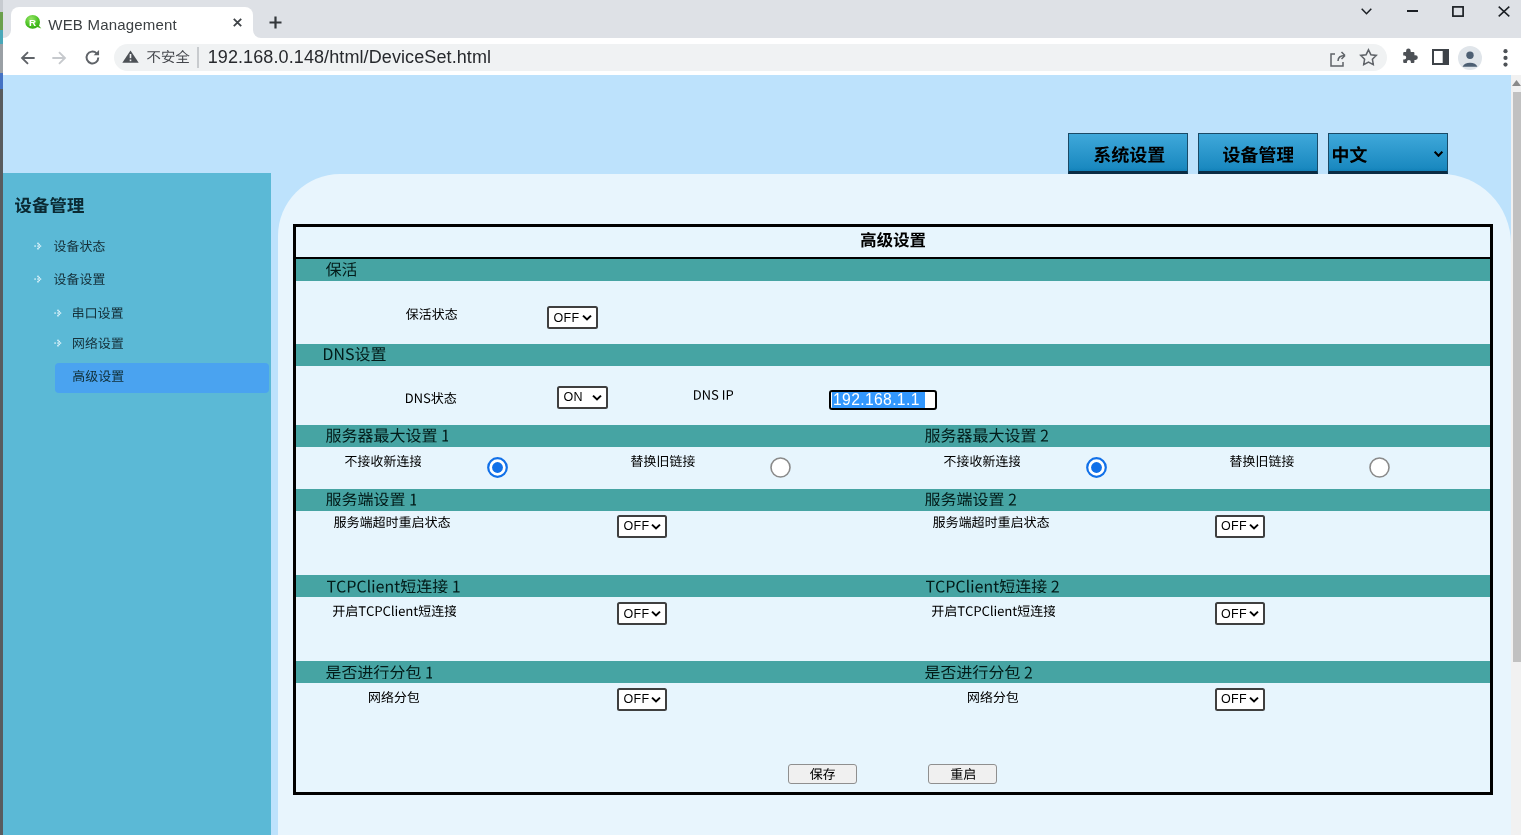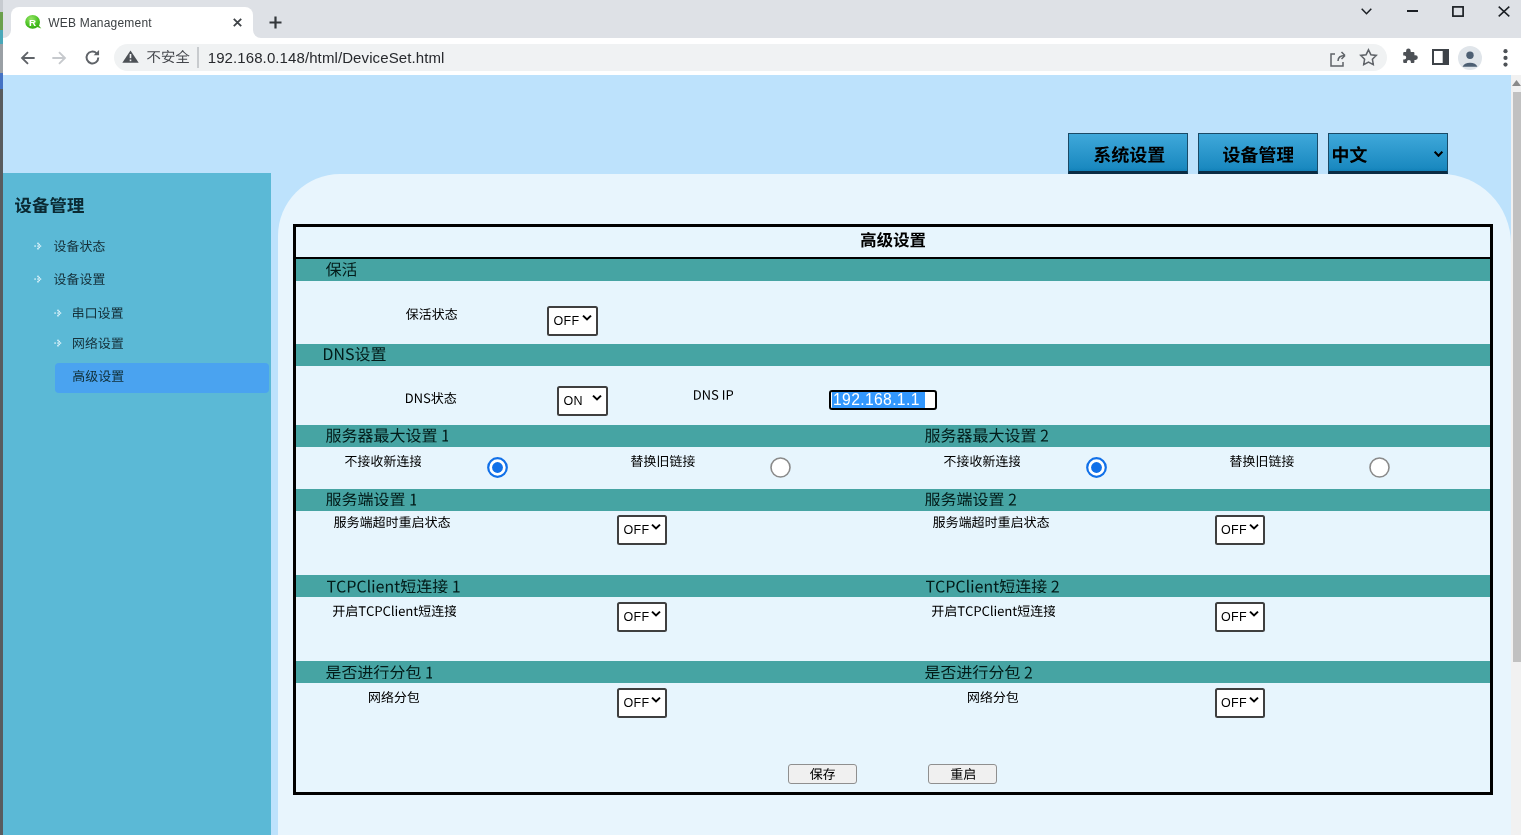--- a/index.html
+++ b/index.html
@@ -1,18 +1,18 @@
 <!DOCTYPE html>
 <html><head><meta charset="utf-8"><style>
 *{margin:0;padding:0;box-sizing:border-box}
 html,body{width:1521px;height:835px;overflow:hidden;font-family:"Liberation Sans",sans-serif}
 .abs{position:absolute}
 #stage{position:relative;width:1521px;height:835px;background:#fff}
 .teal{position:absolute;left:296px;width:1194px;height:22px;background:#46a4a3}
-.hsel{position:absolute;width:51px;height:30px;background:#fff;border:2px solid #3f3f3f;border-radius:2.5px;font:12.5px "Liberation Sans",sans-serif;color:#000;display:flex;align-items:center;padding-left:4.5px;letter-spacing:.3px}
+.hsel{position:absolute;width:51px;height:23px;background:#fff;border:2px solid #3f3f3f;border-radius:2.5px;font:12.5px "Liberation Sans",sans-serif;color:#000;display:flex;align-items:center;padding-left:4.5px;letter-spacing:.3px}
 .hsel svg{position:absolute;right:4px;top:5px}
 .grad{position:absolute;width:119.5px;height:41.8px;background:linear-gradient(#3fa8da,#1a89c0 92%,#1180b8);border:1px solid #1a4a66;border-bottom:3px solid #0a2c44;top:132.5px}
 .rad{position:absolute;width:21px;height:21px;top:457px}
 .blt{position:absolute}
 </style></head><body>
 <div id="stage">
 
 <div class="abs" style="left:0;top:0;width:1521px;height:38px;background:#dee1e6"></div>
 <div class="abs" style="left:11px;top:7px;width:242px;height:31px;background:#fff;border-radius:8px 8px 0 0"></div>
     <svg class="abs" style="left:3px;top:30px" width="8" height="8" viewBox="0 0 8 8">
@@ -26,21 +26,21 @@
         <radialGradient id="fg" cx="40%" cy="28%" r="80%">
           <stop offset="0%" stop-color="#97e468"></stop>
           <stop offset="55%" stop-color="#52c62a"></stop>
           <stop offset="100%" stop-color="#2ea50e"></stop>
         </radialGradient>
       </defs>
       <ellipse cx="7.6" cy="6.9" rx="7.4" ry="6.8" fill="url(#fg)"></ellipse>
       <path d="M11.5 11.8 L16.3 13.6 L13 9.6 Z" fill="#3eb314"></path>
       <text x="7.6" y="10.6" font-size="9.8" font-weight="bold" text-anchor="middle" fill="#fff" font-family="Liberation Sans">R</text>
     </svg>
-<div class="abs" style="left:48.3px;top:16px;font-size:12px;color:#3c4043;letter-spacing:.2px">WEB Management</div>
+<div class="abs" style="left:48.3px;top:16px;font-size:15px;color:#3c4043;letter-spacing:.2px">WEB Management</div>
 <svg class="abs" style="left:232.6px;top:17.7px" width="9" height="9" viewBox="0 0 9 9" stroke="#3f4347" stroke-width="1.8">
       <path d="M0.8 0.8 L8.2 8.2 M8.2 0.8 L0.8 8.2"></path>
     </svg>
 <svg class="abs" style="left:268.7px;top:15.8px" width="13" height="13" viewBox="0 0 13 13" stroke="#33373b" stroke-width="2.2">
       <path d="M6.5 0.5 V12.5 M0.5 6.5 H12.5"></path>
     </svg>
 <svg class="abs" style="left:1360.5px;top:7.5px" width="11" height="7" viewBox="0 0 11 7" fill="none" stroke="#1b1f24" stroke-width="1.5">
       <path d="M0.7 0.7 L5.5 5.7 L10.3 0.7"></path>
     </svg>
 <div class="abs" style="left:1407px;top:10.4px;width:10.5px;height:1.7px;background:#1b1f24"></div>
@@ -62,21 +62,21 @@
       <path d="M16 9.5 a6.6 6.6 0 1 1 -1.9 -4.65" fill="none" stroke="#5f6368" stroke-width="2.2"></path>
       <path d="M16.8 1.1 v6 h-6 Z" fill="#5f6368"></path>
     </svg>
 <div class="abs" style="left:114.4px;top:44px;width:1272.6px;height:27px;border-radius:13.5px;background:#f0f2f3"></div>
 <svg class="abs" style="left:122.3px;top:49.5px" width="17" height="13" viewBox="0 0 17 13">
       <path d="M8.5 0.5 L16.7 12.7 H0.3 Z" fill="#4d5156"></path>
       <rect x="7.7" y="4" width="1.6" height="4.2" fill="#f0f2f3"></rect>
       <rect x="7.7" y="9.5" width="1.6" height="1.7" fill="#f0f2f3"></rect>
     </svg>
 <div class="abs" style="left:197.2px;top:46.5px;width:1.5px;height:21px;background:#c8cbce"></div>
-<div class="abs" style="left:207.7px;top:49.5px;font-size:15px;line-height:15px;color:#27292d;letter-spacing:.1px">192.168.0.148/html/DeviceSet.html</div>
+<div class="abs" style="left:207.7px;top:49.5px;font-size:18px;line-height:15px;color:#27292d;letter-spacing:.1px">192.168.0.148/html/DeviceSet.html</div>
 <svg class="abs" style="left:1328.5px;top:49px" width="19" height="19" viewBox="0 0 19 19" fill="none" stroke="#5f6368" stroke-width="1.5">
       <path d="M6 5 H2 V17 H14 V13"></path>
       <path d="M9 12 C9 8 11 6.5 16 6.5 M16 6.5 L12.5 3 M16 6.5 L12.5 10"></path>
     </svg>
 <svg class="abs" style="left:1359px;top:48px" width="19" height="19" viewBox="0 0 19 19" fill="none" stroke="#5f6368" stroke-width="1.5">
       <path d="M9.5 1.8 L11.9 6.7 L17.3 7.4 L13.4 11.2 L14.3 16.6 L9.5 14 L4.7 16.6 L5.6 11.2 L1.7 7.4 L7.1 6.7 Z"></path>
     </svg>
 <svg class="abs" style="left:1400px;top:47px" width="18" height="18" viewBox="0 0 18 18" fill="#4d5156">
       <path d="M3.2 6 a1 1 0 0 1 1 -1 h1.9 v-1.1 a2.3 2.3 0 0 1 4.6 0 V5 h2.7 a1 1 0 0 1 1 1 v2.3 h1.1 a2.3 2.3 0 0 1 0 4.6 h-1.1 V15 a1 1 0 0 1 -1 1 h-2.5 v-1 a2 2 0 0 0 -4 0 v1 H4.2 a1 1 0 0 1 -1 -1 v-2.4 h1 a2 2 0 0 0 0 -4 h-1 Z"></path>
     </svg>

